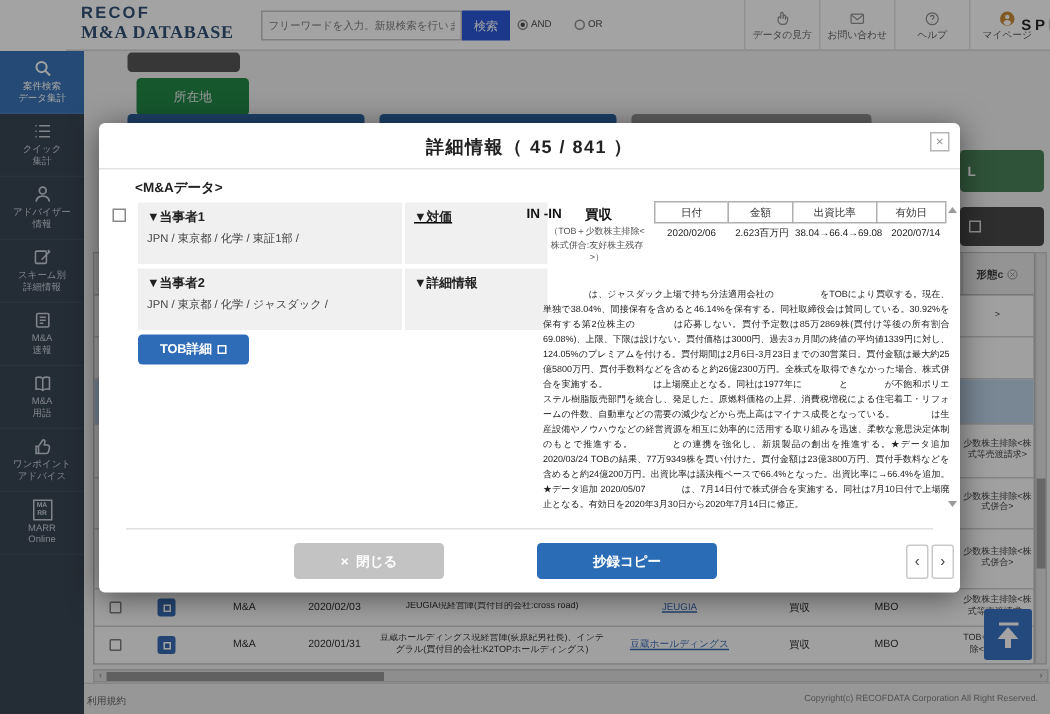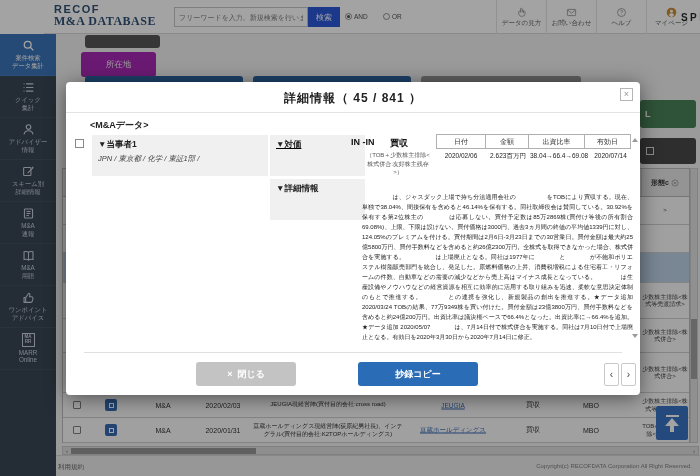--- a/index.html
+++ b/index.html
@@ -25,21 +25,21 @@
   
   .sb { position:absolute; left:0; top:34px; width:56px; height:442px; background:#2c3949; z-index:2; }
   .sb-item { height:42px; display:flex; flex-direction:column; align-items:center; justify-content:center; gap:2px; color:#c6cdd8; font-size:6.3px; line-height:1.2; text-align:center; white-space:pre-line; cursor:pointer; border-bottom:1px solid rgba(255,255,255,0.05); }
   .sb-item svg { width:13px; height:13px; }
   .sb-item.active { background:#2e6cb2; color:#fff; }
   .marrbox { border:1px solid #c6cdd8; font-size:4.5px; line-height:1.1; padding:1px 2px; font-weight:bold; white-space:pre-line; }
 
   
   .main { position:absolute; left:56px; top:34px; right:0; height:421px; background:#f0f1f2; z-index:1; }
   .btn-sliver { position:absolute; left:29px; top:1px; width:75px; height:13px; background:#4c4c4c; border-radius:3px; }
-  .btn-loc { position:absolute; left:25px; top:18px; width:75px; height:25px; background:#a21caf; border-radius:3px; color:#eee; font-size:8.5px; display:flex; align-items:center; justify-content:center; cursor:pointer; }
+  .btn-loc { position:absolute; left:35px; top:18px; width:75px; height:25px; background:#15803d; border-radius:3px; color:#eee; font-size:8.5px; display:flex; align-items:center; justify-content:center; cursor:pointer; }
   .pb { position:absolute; top:42px; height:22px; border-radius:3px; }
   .pb1 { left:29px; width:158px; background:#1e5a99; }
   .pb2 { left:197px; width:158px; background:#1e5a99; }
   .pb3 { left:365px; width:160px; background:#8e8e8e; }
   .btn-green { position:absolute; left:584px; top:66px; width:56px; height:28px; background:#3f7a4e; border-radius:3px; color:#fff; font-size:9px; font-weight:bold; display:flex; align-items:center; padding-left:5px; cursor:pointer; }
   .btn-dark2 { position:absolute; left:584px; top:104px; width:56px; height:26px; background:#3d3d3d; border-radius:3px; display:flex; align-items:center; padding-left:6px; cursor:pointer; }
   .btn-dark2 span { width:8px; height:8px; border:1px solid #ddd; display:block; }
 
   .tbl { position:absolute; left:6px; top:134px; width:628px; height:275px; background:#fbfbfb; border:1px solid #b8b8b8; }
   .tbl-hdr { position:relative; height:28px; background:#e6e6e6; border-bottom:1px solid #b5b5b5; }
@@ -78,21 +78,21 @@
   
   .overlay { position:absolute; inset:0; background:rgba(25,25,25,0.40); z-index:40; }
   .modal { position:absolute; left:66px; top:82px; width:574px; height:313px; background:#fff; border-radius:4px; box-shadow:0 3px 20px rgba(0,0,0,0.5); z-index:50; }
   .m-close { position:absolute; right:7px; top:6px; width:13px; height:13px; border:1px solid #b5b5b5; background:#fff; color:#999; font-size:9px; line-height:11px; text-align:center; cursor:pointer; }
   .m-title { position:absolute; left:0; right:0; top:8px; text-align:center; font-size:12px; font-weight:bold; color:#222; letter-spacing:1px; }
   .m-div { position:absolute; left:0; right:0; top:30px; border-top:1px solid #e3e3e3; }
   .m-sec { position:absolute; left:24px; top:37px; font-size:9px; font-weight:bold; color:#222; }
   .m-chk { position:absolute; left:9px; top:57px; width:9px; height:9px; border:1px solid #888; background:#fff; cursor:pointer; }
   .pbox { position:absolute; background:#f0f0f0; padding:4px 6px; }
   .pbox .bl { font-size:8.5px; font-weight:bold; color:#222; }
-  .pbox .bv { font-size:7.5px; color:#444; margin-top:3px;font-style:italic; }
+  .pbox .bv { font-size:7.5px; color:#444; margin-top:3px; }
   .box1 { left:26px; top:53px; width:176px; height:41px; }
   .box2 { left:204px; top:53px; width:95px; height:41px;text-decoration:underline; }
   .box3 { left:26px; top:97px; width:176px; height:41px; }
   .box4 { left:204px; top:97px; width:95px; height:41px; }
   .m-tob { position:absolute; left:26px; top:141px; width:74px; height:20px; background:#2e6cb8; border:none; border-radius:3px; color:#fff; font-size:8.5px; font-weight:bold; display:flex; align-items:center; justify-content:center; gap:4px; cursor:pointer; }
   .m-tob i { width:6px; height:6px; border:1px solid #fff; display:block; }
   .m-region { position:absolute; left:285px; top:55px; font-size:9px; font-weight:bold; color:#111; }
   .m-dtype { position:absolute; left:324px; top:55px; font-size:9px; font-weight:bold; color:#111; }
   .m-note { position:absolute; left:299px; top:69px; width:66px; font-size:6px; line-height:1.45; color:#555; text-align:center; }
   .m-mt { position:absolute; left:370px; top:52px; width:198px; }
@@ -327,24 +327,32 @@
     <div class="m-sec">&lt;M&amp;Aデータ&gt;</div>
     <div class="m-chk"></div>
 
     <div class="pbox box1">
       <div class="bl">▼当事者1</div>
       <div class="bv">JPN / 東京都 / 化学 / 東証1部 /</div>
     </div>
     <div class="pbox box2">
       <div class="bl">▼対価</div>
     </div>
+    <div class="pbox box3">
+      <div class="bl">▼当事者2</div>
+      <div class="bv">JPN / 東京都 / 化学 / ジャスダック /</div>
+    </div>
     <div class="pbox box4">
       <div class="bl">▼詳細情報</div>
     </div>
 
+    <button class="m-tob">
+      <span>TOB詳細</span>
+      <i></i>
+    </button>
 
     <div class="m-region">IN -IN</div>
     <div class="m-dtype">買収</div>
     <div class="m-note">（TOB＋少数株主排除&lt;株式併合:友好株主残存&gt;）</div>
 
     <div class="m-mt">
       <div class="hrow">
         <div class="hcell w1">日付</div>
         <div class="hcell w2">金額</div>
         <div class="hcell w3">出資比率</div>

